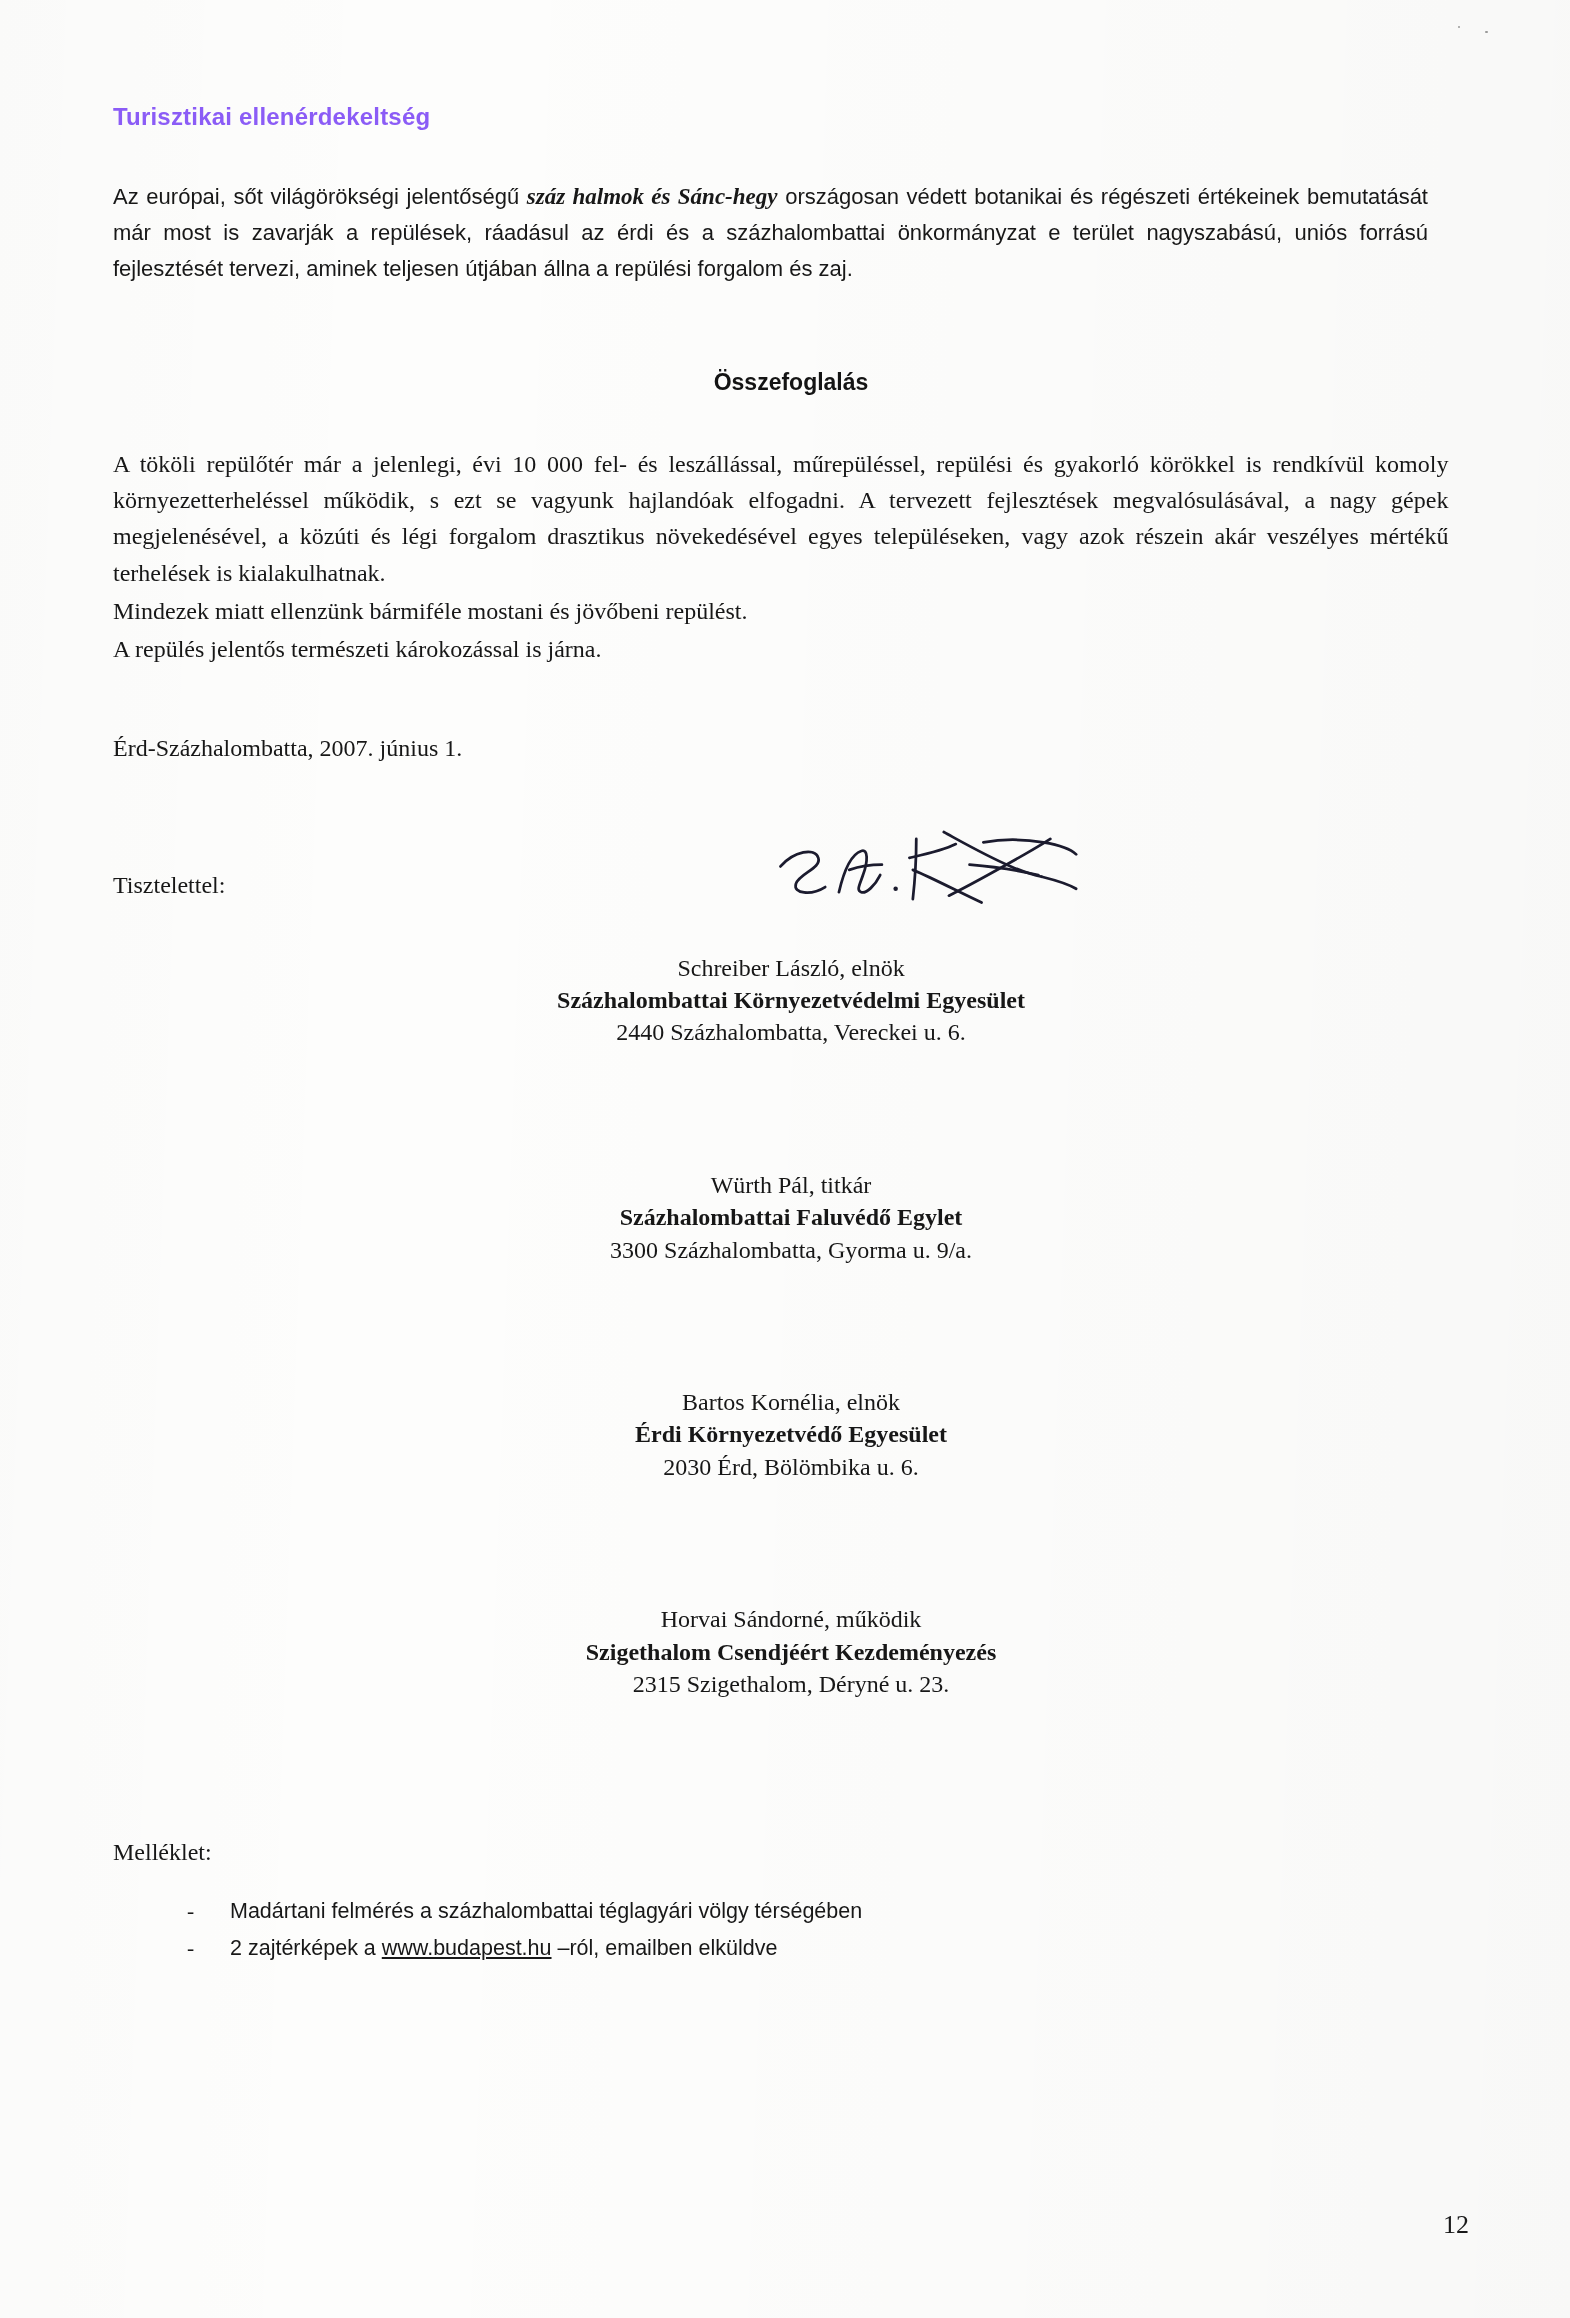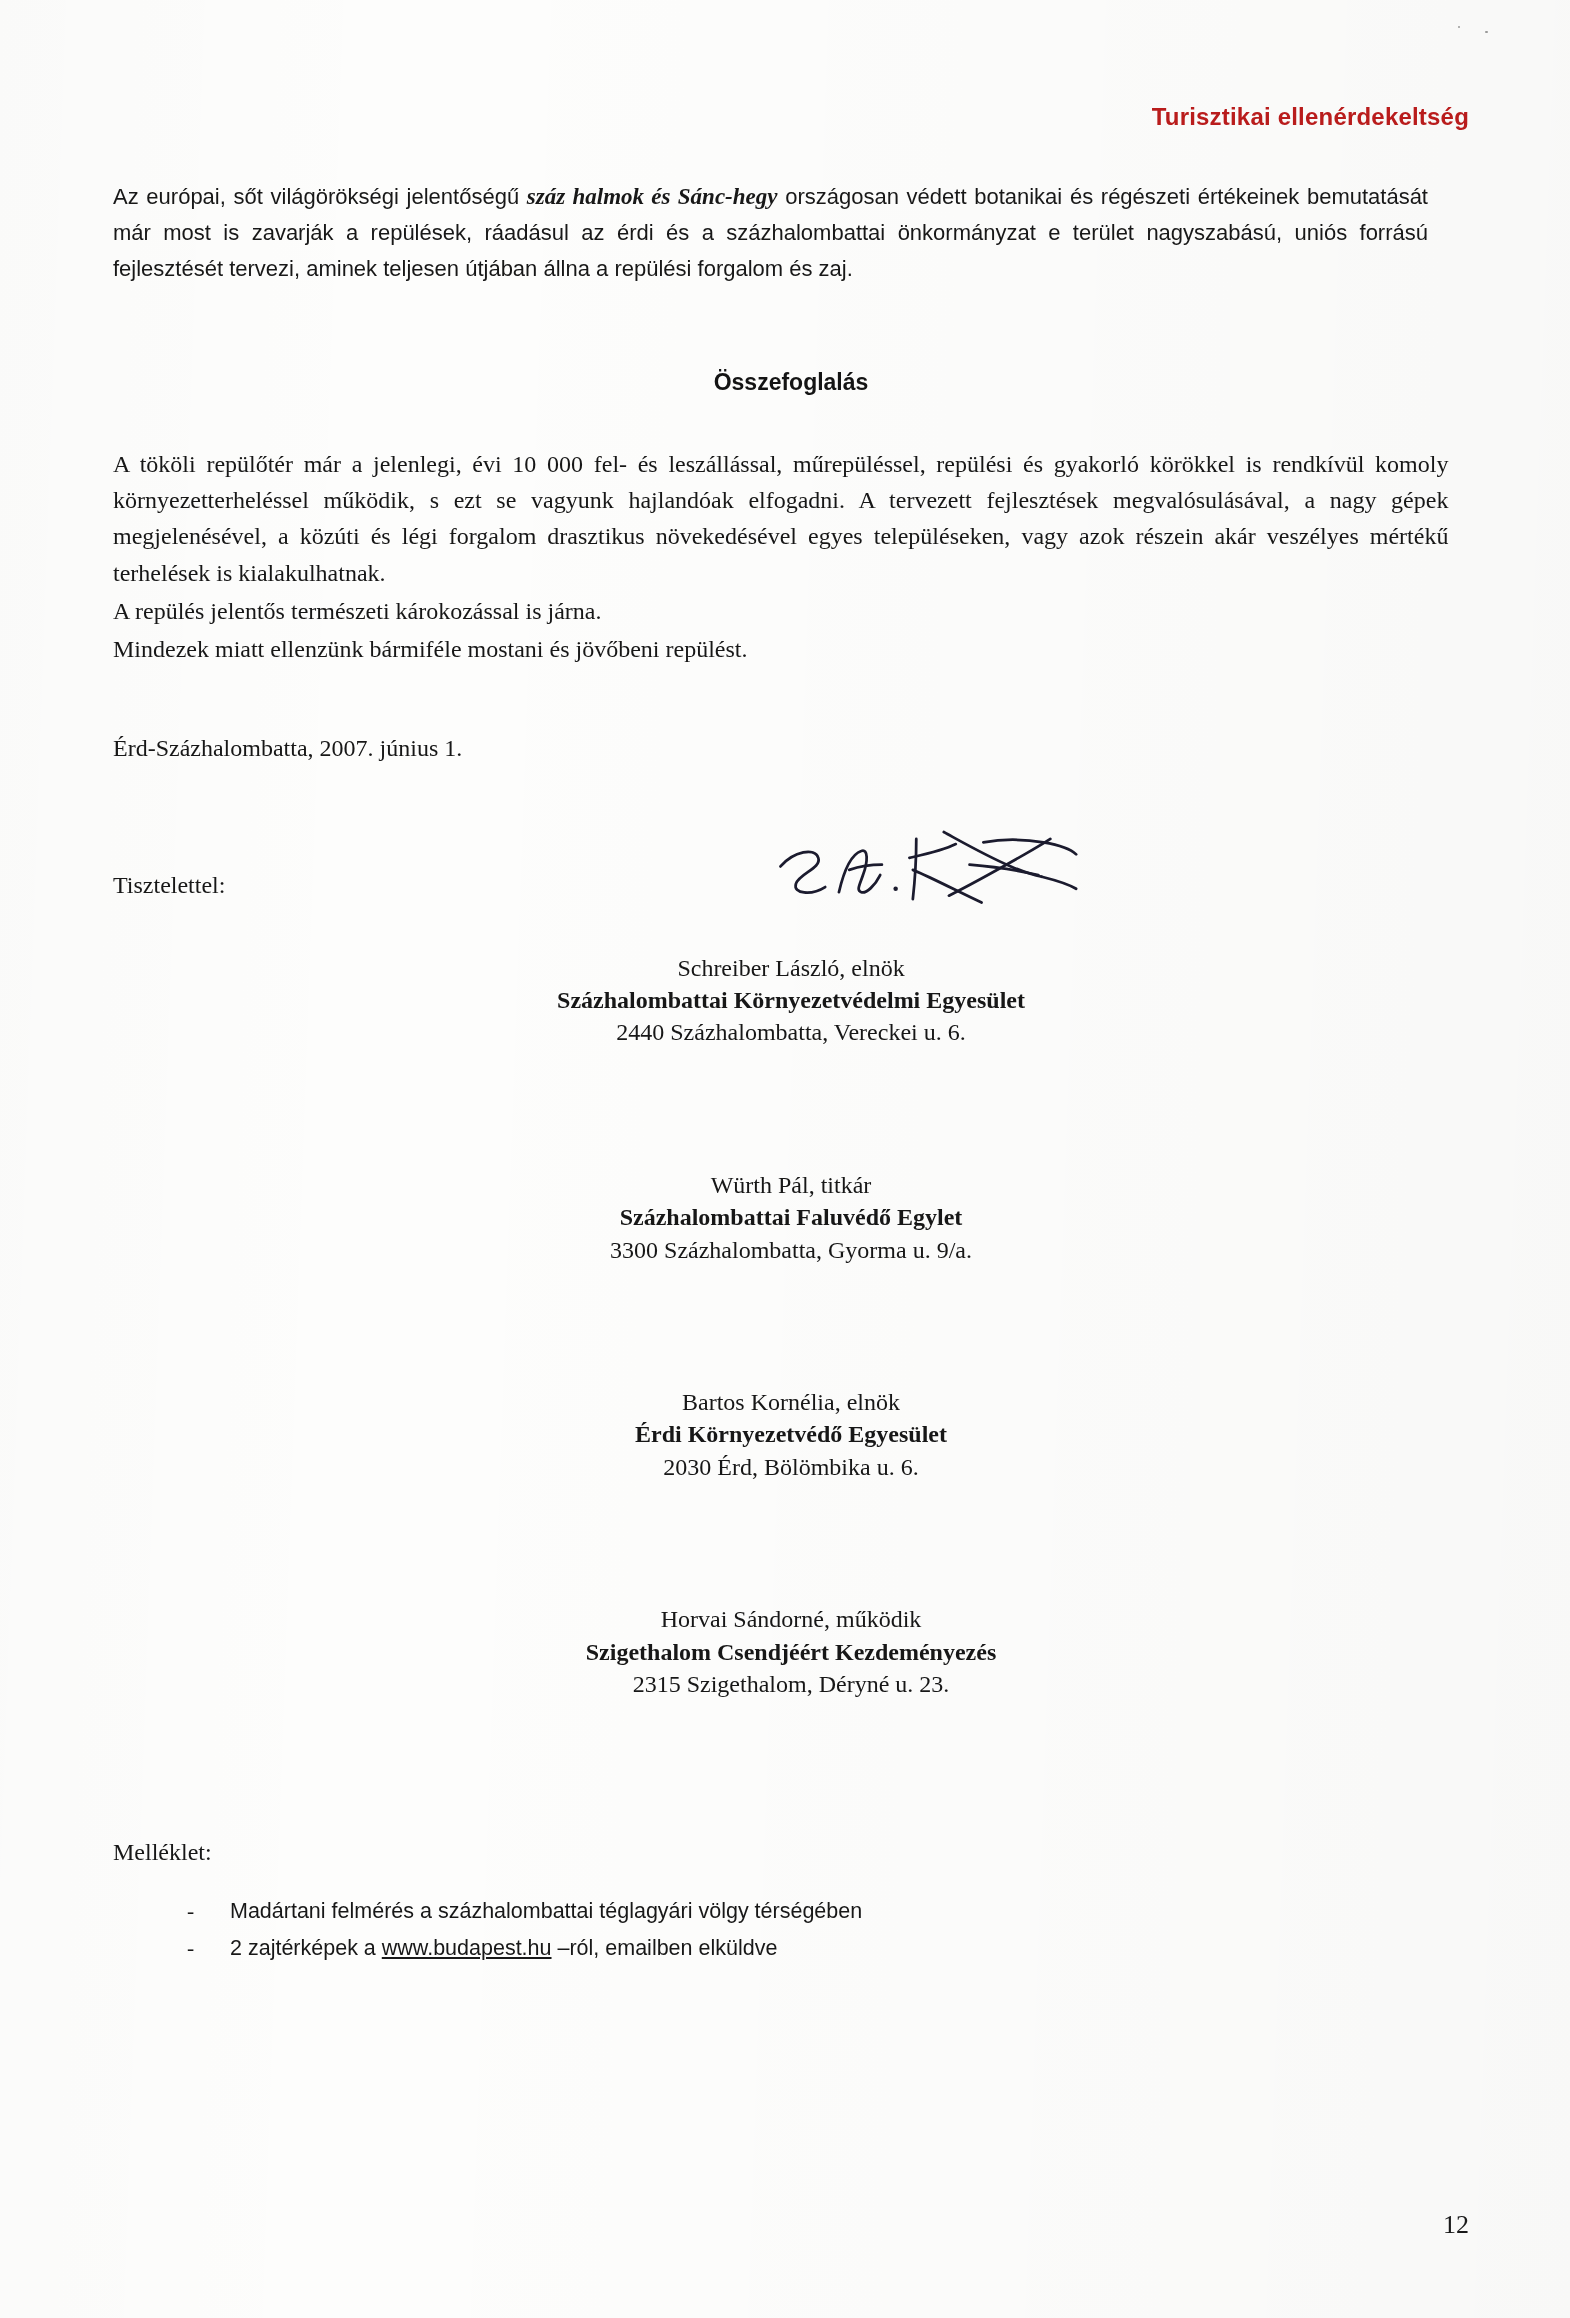--- a/index.html
+++ b/index.html
@@ -34,24 +34,24 @@
     position: absolute;
     left: 113px;
     top: 103px;
     width: 1356px;
   }
 
   h1.doc-title {
     font-family: "Liberation Sans", sans-serif;
     font-size: 24px;
     font-weight: bold;
-    text-align: right;
+    text-align: left;
     margin: 0 0 0 0;
     letter-spacing: 0.2px;
-    color: #b91c1c;
+    color: #8b5cf6;
   }
 
   .intro {
     font-family: "Liberation Sans", sans-serif;
     font-size: 22px;
     line-height: 1.62;
     text-align: justify;
     margin-top: 47px;
     margin-left: 0px;
     margin-right: 41px;
@@ -214,22 +214,22 @@
     <h1 class="doc-title">Turisztikai ellenérdekeltség</h1>
 
     <div class="intro">
       <span>Az európai, sőt világörökségi jelentőségű </span><b>száz halmok és Sánc-hegy</b><span> országosan védett botanikai és régészeti értékeinek bemutatását már most is zavarják a repülések, ráadásul az érdi és a százhalombattai önkormányzat e terület nagyszabású, uniós forrású fejlesztését tervezi, aminek teljesen útjában állna a repülési forgalom és zaj.</span>
     </div>
 
     <h2 class="section-title">Összefoglalás</h2>
 
     <div class="summary">
       <p>A tököli repülőtér már a jelenlegi, évi 10 000 fel- és leszállással, műrepüléssel, repülési és gyakorló körökkel is rendkívül komoly környezetterheléssel működik, s ezt se vagyunk hajlandóak elfogadni. A tervezett fejlesztések megvalósulásával, a nagy gépek megjelenésével, a közúti és légi forgalom drasztikus növekedésével egyes településeken, vagy azok részein akár veszélyes mértékű terhelések is kialakulhatnak.</p>
+      <p class="tight">Mindezek miatt ellenzünk bármiféle mostani és jövőbeni repülést.</p>
       <p class="tight">A repülés jelentős természeti károkozással is járna.</p>
-      <p class="tight">Mindezek miatt ellenzünk bármiféle mostani és jövőbeni repülést.</p>
     </div>
 
     <div class="place-date">Érd-Százhalombatta, 2007. június 1.</div>
 
     <div class="regards">Tisztelettel:</div>
 
     <div class="signature-wrap">
       <svg class="signature" viewBox="0 0 420 130">
         <g fill="none" stroke="#1b1b2e" stroke-width="3.2" stroke-linecap="round" stroke-linejoin="round">
           <path d="M18 62 C 34 44, 58 40, 62 52 C 66 64, 40 70, 36 82 C 32 94, 54 96, 70 86"></path>

